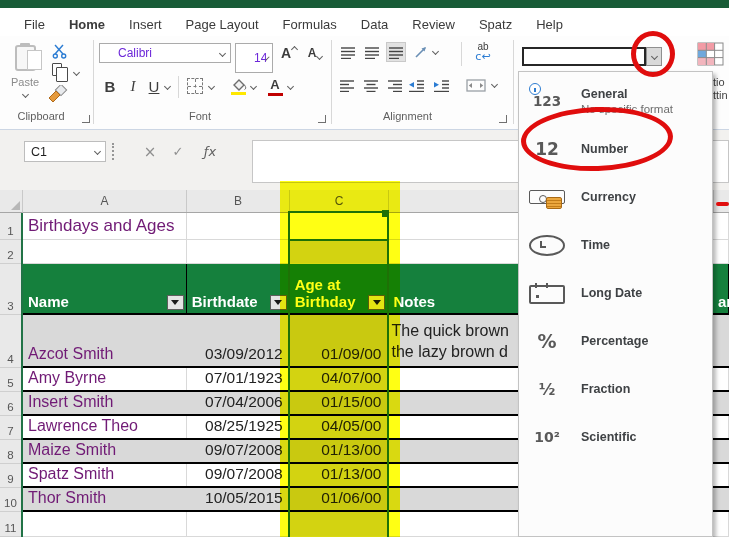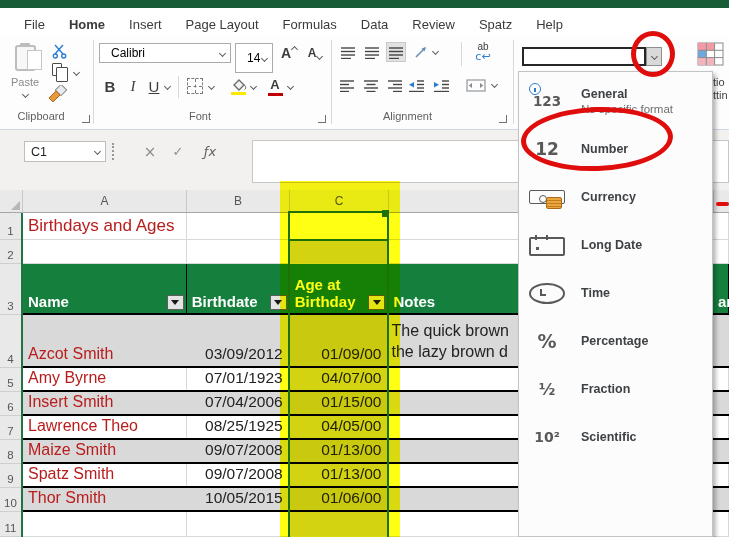--- a/index.html
+++ b/index.html
@@ -35,21 +35,21 @@
                  width:10px;height:4px;background:#bdbdbd;border-radius:1px}
   .clipb::after{content:"";position:absolute;right:-8px;top:3px;width:13px;height:18px;
                 background:#fff;border:1.5px solid #c6c6c6}
   .paste-lbl{font-size:11px;color:#8b8b8b;margin-top:5px}
   .cpy{width:10px;height:13px;border:1.4px solid #4a4a4a;background:#fff;position:relative;border-radius:1px}
   .cpy::after{content:"";position:absolute;left:3px;top:3px;width:10px;height:13px;
               border:1.4px solid #4a4a4a;background:#fff;border-radius:1px}
 
   
   .combo{position:absolute;background:#fff;border:1px solid #ababab;display:flex;align-items:center;
-         font-size:12px;color:#000000;padding-left:11px}
+         font-size:12px;color:#6d28d9;padding-left:18px}
   .combo .chev{margin-left:auto;margin-right:5px}
   .fbtn{position:absolute;display:flex;align-items:center;justify-content:center;color:#3d3d3d;cursor:pointer}
   .ubar{width:15px;height:3.5px;margin-top:1px}
   .bdr{width:16px;height:16px;border:1px dashed #7a7a7a;position:relative}
   .bdr::before{content:"";position:absolute;left:50%;top:0;bottom:0;border-left:1px dashed #7a7a7a}
   .bdr::after{content:"";position:absolute;top:50%;left:0;right:0;border-top:1px dashed #7a7a7a}
 
   
   .al{position:absolute;width:20px;height:20px;display:flex;align-items:center;justify-content:center;cursor:pointer}
   .al.pressed{background:#e2e2e2;border:1px solid #c9c9c9}
@@ -88,21 +88,21 @@
   .grow{display:flex;width:706px}
   .rb-grid{border-bottom:1px solid #d9d9d9}
   .rb-black{border-bottom:2px solid #000}
   .cell{border-right:1px solid #d9d9d9;overflow:hidden;position:relative;display:flex;cursor:cell}
   .b0{background:#d9d9d9}
   .b1{background:#fff}
   .bk{background:#15803d;border-right-color:#000}
   .c-active{background:#fff}
   .c-sel-l{background:#d3d3d3}
   .c-sel-d{background:#c9c9c9}
-  .tx{align-items:flex-end;padding:4px 0 3px 5px;font-size:16px;color:#b91c1c;white-space:nowrap}
+  .tx{align-items:flex-end;padding:4px 0 3px 5px;font-size:16px;color:#701a75;white-space:nowrap}
   .title-tx{font-size:17px}
   .dt{justify-content:flex-end;align-items:flex-end;padding:0 6px 3px 0;font-size:15.5px}
   .hd{flex-direction:column;justify-content:flex-end;padding:0 0 3px 5px;font-weight:bold;
       font-size:15px;color:#fff;white-space:nowrap;overflow:visible}
   .nt{flex-direction:column;justify-content:center;align-items:flex-start;padding-left:3px;
       font-size:16px;line-height:21px;white-space:nowrap}
   .flt{position:absolute;right:2px;bottom:3px;width:17px;height:15px;background:#e4e4e4;
        border:1px solid #5e5e5e;display:flex;align-items:center;justify-content:center;cursor:pointer}
   .flt::after{content:"";border-left:4px solid transparent;border-right:4px solid transparent;
               border-top:5px solid #1a1a1a}
@@ -541,29 +541,29 @@
             <span class="mi-lbl">Number</span>
           </span>
         </div>
         <div class="mi-row">
           <span class="mi-ic currency-icon"></span>
           <span class="mi-text">
             <span class="mi-lbl">Currency</span>
           </span>
         </div>
         <div class="mi-row">
+          <span class="mi-ic time-icon"></span>
+          <span class="mi-text">
+            <span class="mi-lbl">Time</span>
+          </span>
+        </div>
+        <div class="mi-row">
           <span class="mi-ic long-date-icon"></span>
           <span class="mi-text">
             <span class="mi-lbl">Long Date</span>
-          </span>
-        </div>
-        <div class="mi-row">
-          <span class="mi-ic time-icon"></span>
-          <span class="mi-text">
-            <span class="mi-lbl">Time</span>
           </span>
         </div>
         <div class="mi-row">
           <span class="mi-ic percentage-icon">%</span>
           <span class="mi-text">
             <span class="mi-lbl">Percentage</span>
           </span>
         </div>
         <div class="mi-row">
           <span class="mi-ic fraction-icon">½</span>

